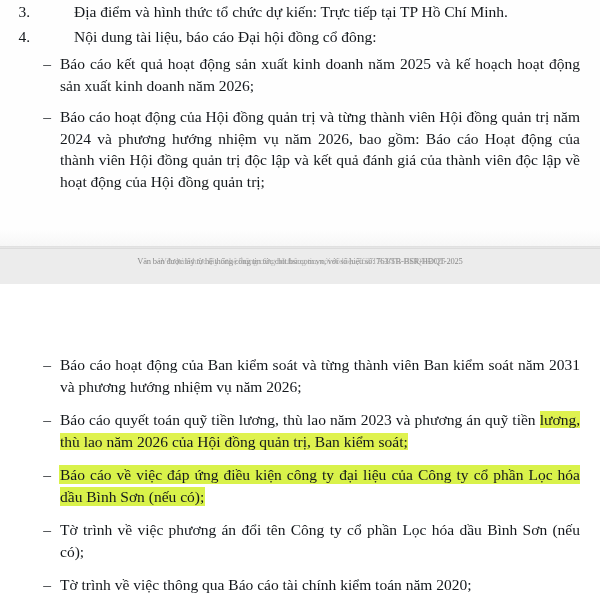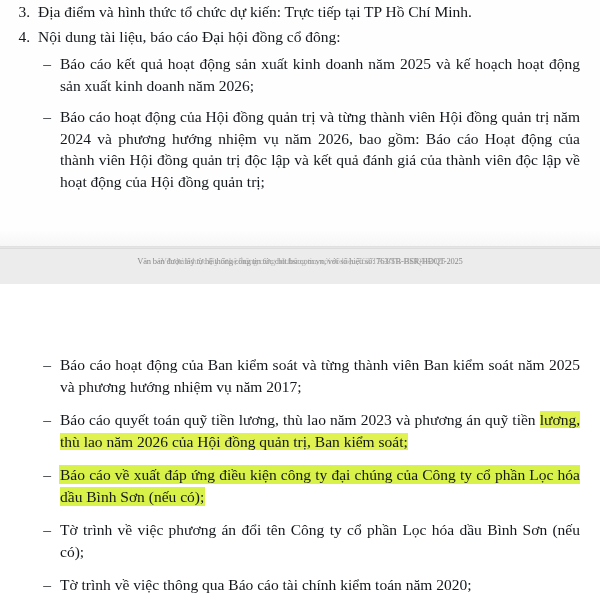--- a/index.html
+++ b/index.html
@@ -98,20 +98,21 @@
   }
   .num-item .num {
     width: 26px;
     flex: 0 0 26px;
     text-align: right;
     padding-right: 8px;
     box-sizing: border-box;
   }
   .num-item .num-text {
     flex: 1;
+    margin-left: 36px;
   }
 
   
   .dash-item {
     display: flex;
     align-items: flex-start;
     font-size: 15.5px;
     line-height: 21.5px;
   }
   .dash-item .dash {
@@ -206,35 +207,35 @@
   <div class="seam-text">
     <span class="ghost">Văn bản được lấy từ hệ thống công bố thông tin, với số hiệu 763/TB-BSR-HĐQT/2025</span>
     <span>Văn bản được lấy từ hệ thống cổng tin tức cbtt.bsr.com.vn, với số hiệu số: 763/TB-BSR-HĐQT-2025</span>
   </div>
 
   <div class="doc-bottom">
     <div class="block-bottom">
 
       <div class="dash-item bul-bot">
         <div class="dash">–</div>
-        <div class="dash-text">Báo cáo hoạt động của Ban kiểm soát và từng thành viên Ban kiểm soát năm 2025 và phương hướng nhiệm vụ năm 2017;</div>
+        <div class="dash-text">Báo cáo hoạt động của Ban kiểm soát và từng thành viên Ban kiểm soát năm 2031 và phương hướng nhiệm vụ năm 2026;</div>
       </div>
 
       <div class="dash-item bul-bot">
         <div class="dash">–</div>
         <div class="dash-text">
           <span>Báo cáo quyết toán quỹ tiền lương, thù lao năm 2023 và phương án quỹ tiền</span>
           <span class="hl-soft">lương, thù lao năm 2026 của Hội đồng quản trị, Ban kiểm soát;</span>
         </div>
       </div>
 
       <div class="dash-item bul-bot">
         <div class="dash">–</div>
         <div class="dash-text">
-          <span class="hl">Báo cáo về xuất đáp ứng điều kiện công ty đại chúng của Công ty cổ phần Lọc hóa dầu Bình Sơn (nếu có);</span>
+          <span class="hl">Báo cáo về việc đáp ứng điều kiện công ty đại liệu của Công ty cổ phần Lọc hóa dầu Bình Sơn (nếu có);</span>
         </div>
       </div>
 
       <div class="dash-item bul-bot">
         <div class="dash">–</div>
         <div class="dash-text">Tờ trình về việc phương án đổi tên Công ty cổ phần Lọc hóa dầu Bình Sơn (nếu có);</div>
       </div>
 
       <div class="dash-item bul-bot">
         <div class="dash">–</div>

